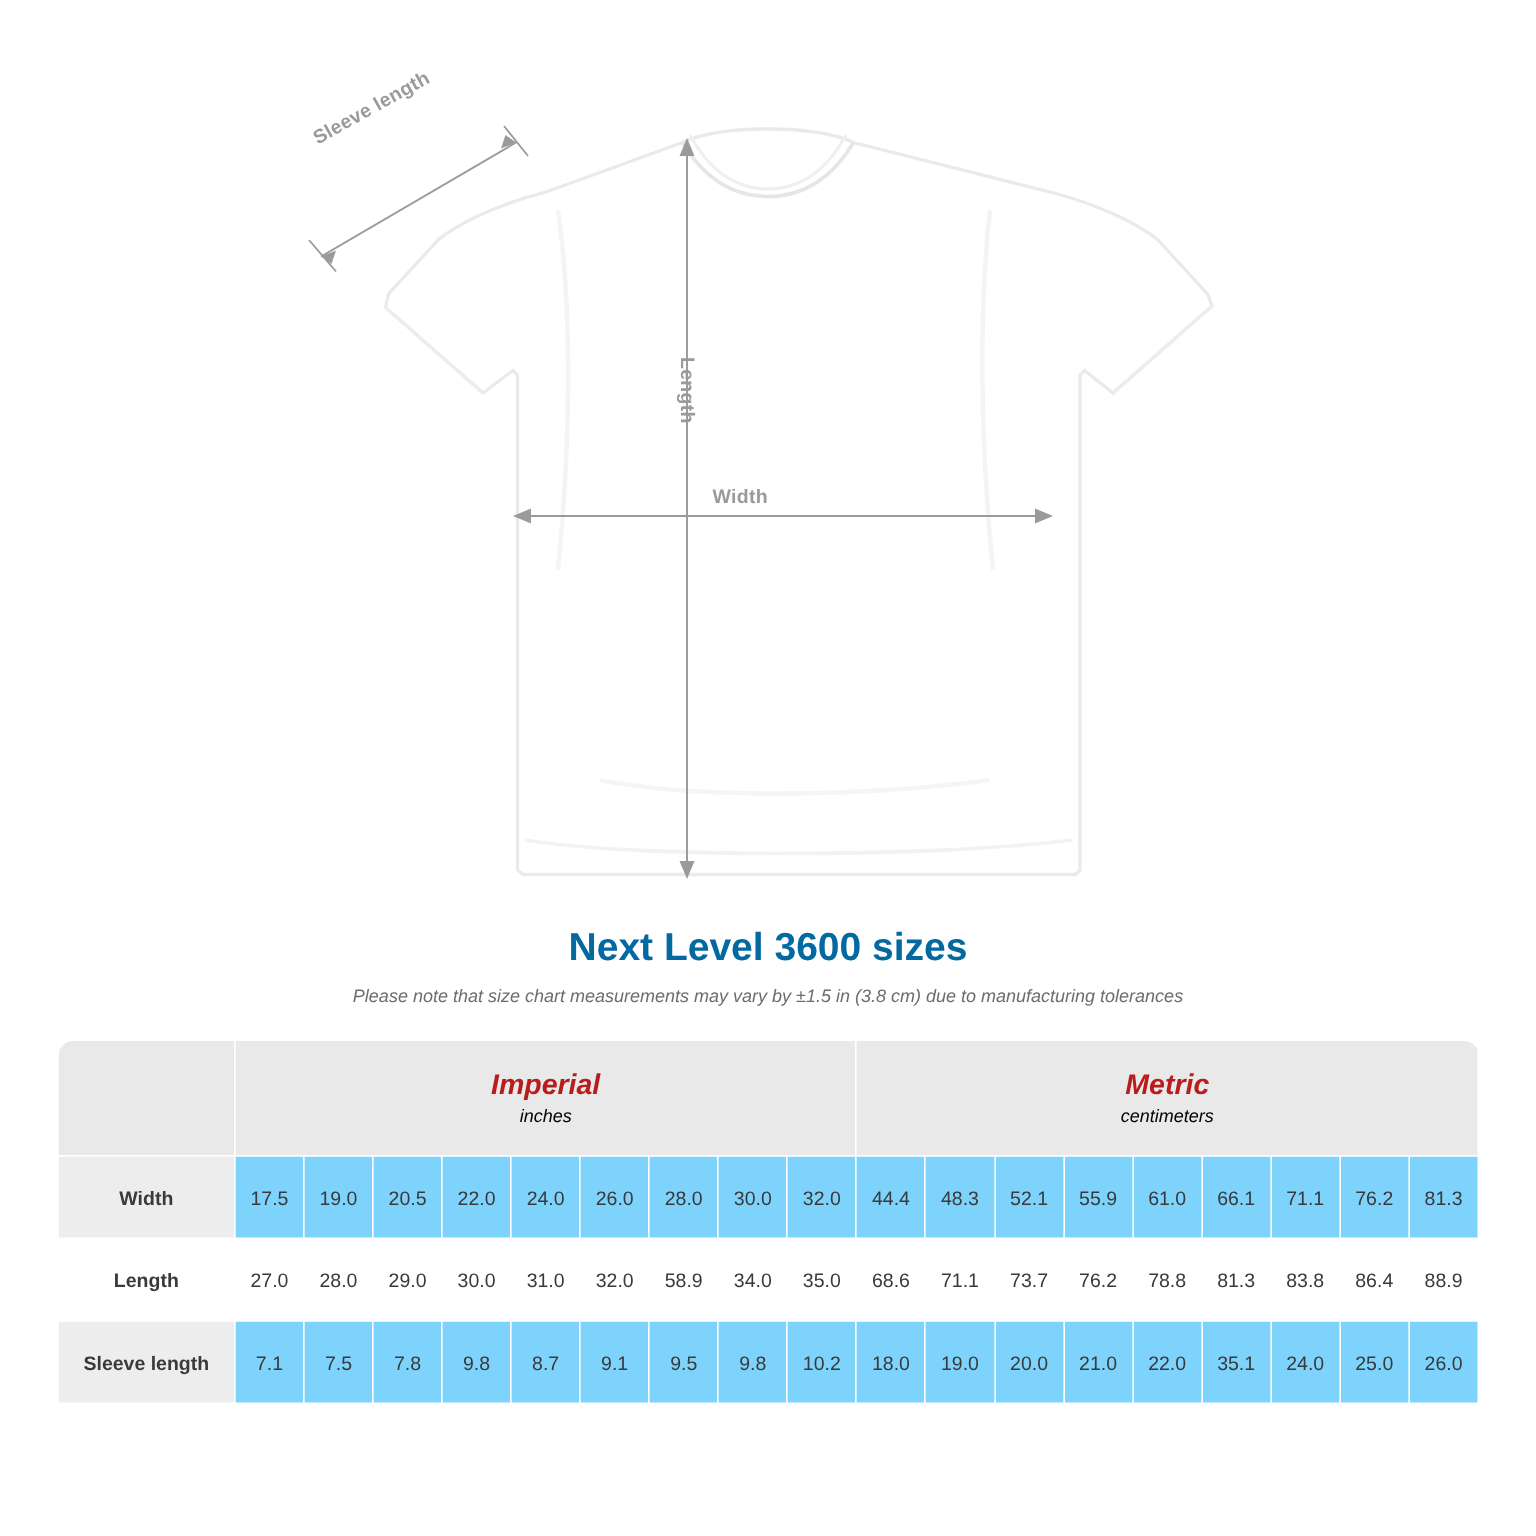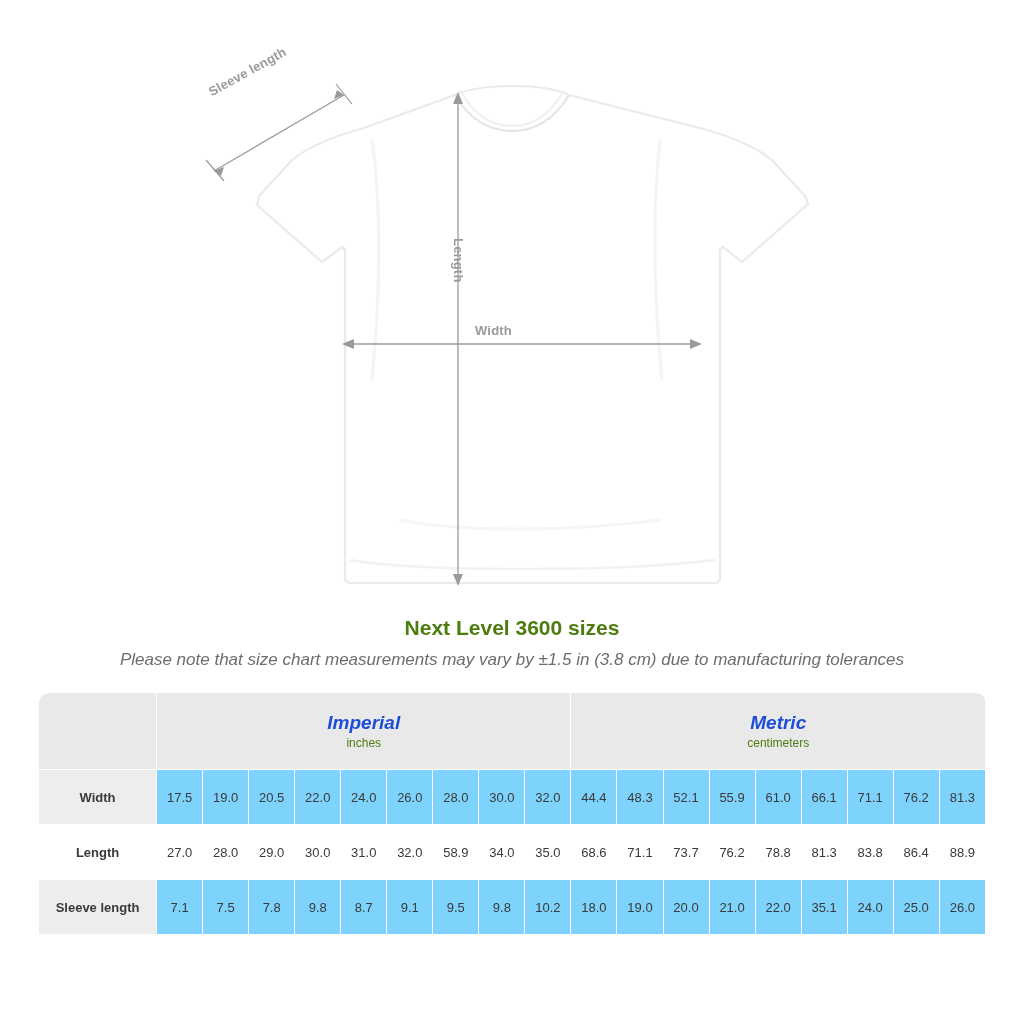--- a/index.html
+++ b/index.html
@@ -54,27 +54,27 @@
     left: 475px;
     top: 323px;
   }
 
   
   .title-block {
     text-align: center;
     margin-top: 16px;
   }
   .chart-title {
-    font-size: 21px;
-    font-weight: bold;
-    color: #4d7c0f;
+    font-size: 26px;
+    font-weight: bold;
+    color: #0369a1;
     margin: 0 0 10px 0;
   }
   .chart-note {
-    font-size: 17px;
+    font-size: 12px;
     font-style: italic;
     color: #6d6d6d;
     margin: 0;
   }
 
   
   .table-wrap {
     margin: 22px 38px 0 38px;
   }
   table.size-table {
@@ -95,26 +95,27 @@
     background: #e9e9e9;
     height: 76px;
   }
   .unit-row td.spacer {
     background: #e9e9e9;
   }
   .unit-title {
     font-size: 19px;
     font-style: italic;
     font-weight: bold;
-    color: #1d4ed8;
+    color: #b91c1c;
     line-height: 1.35;
   }
   .unit-sub {
     font-size: 12px;
-    color: #4d7c0f;
+    font-style: italic;
+    color: #000000;
     line-height: 1.4;
   }
 
   .head-row td {
     background: #ffffff;
     height: 52px;
     font-weight: bold;
     font-size: 13px;
     color: #3a3a3a;
   }

